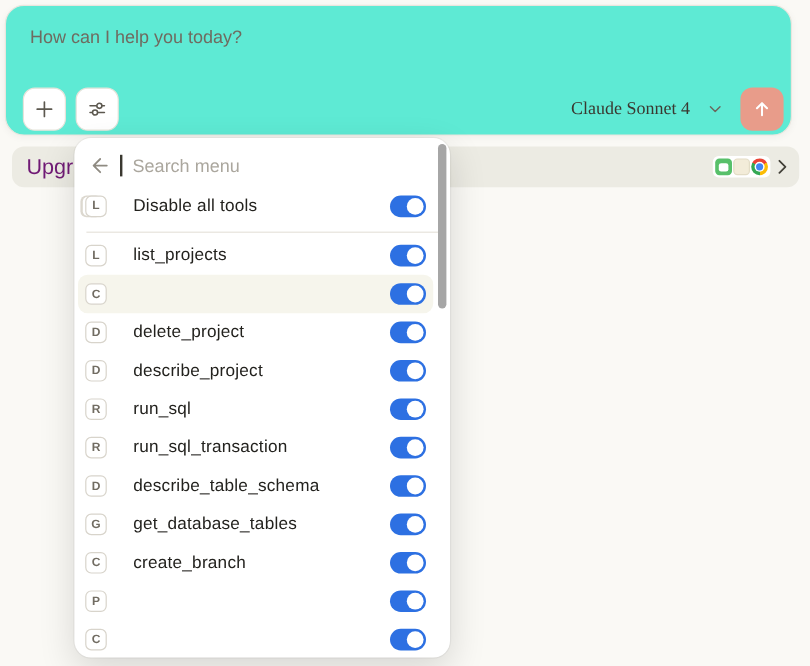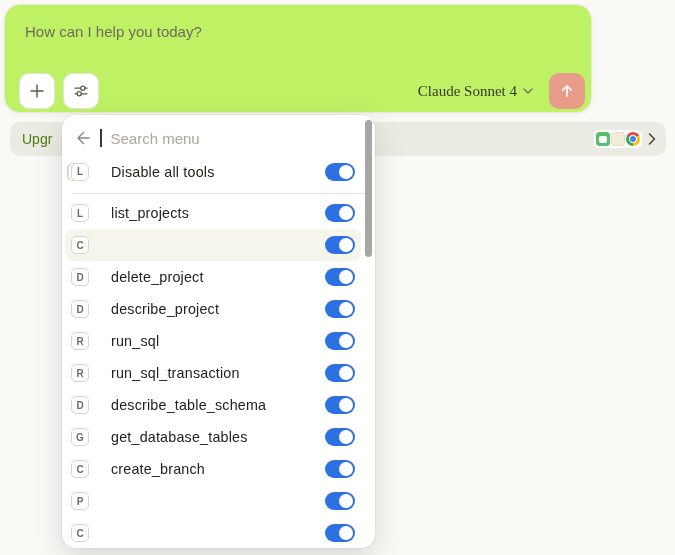--- a/index.html
+++ b/index.html
@@ -13,58 +13,58 @@
   html,body{width:675px;height:555px;overflow:hidden;}
   body{
     position:relative;
     background:var(--page-bg);
     font-family:"Liberation Sans", sans-serif;
     -webkit-font-smoothing:antialiased;
   }
 
   
   .composer{
-    position:absolute;left:4px;top:4px;width:588px;height:109px;
-    background:#bef264;border:1px solid #e9e6de;border-radius:16px;
+    position:absolute;left:4px;top:4px;width:656px;height:109px;
+    background:#5eead4;border:1px solid #e9e6de;border-radius:16px;
     box-shadow:0 2px 6px rgba(0,0,0,0.04);
     z-index:2;
   }
   .composer-placeholder{
     position:absolute;left:20px;top:18px;
     font-size:15px;color:#6f6b60;
   }
   .composer-toolbar{
     position:absolute;left:14px;right:6px;bottom:3px;height:36px;
     display:flex;align-items:center;
   }
   .icon-btn{
     width:36px;height:36px;border:1px solid #e6e3da;border-radius:10px;
     background:#fff;display:flex;align-items:center;justify-content:center;
     color:#5c584f;margin-right:8px;cursor:pointer;
   }
   .model-select{
-    margin-left:auto;display:flex;align-items:center;gap:6px;
+    margin-left:auto;display:flex;align-items:center;gap:16px;
     font-family:"Liberation Serif", serif;font-size:15px;color:#3a3830;
     padding:0 10px;cursor:pointer;
   }
   .send-btn{
     width:36px;height:36px;border:none;border-radius:10px;
     background:var(--send-button-bg);
     display:flex;align-items:center;justify-content:center;
     margin-left:6px;cursor:pointer;
   }
 
   
   .banner{
     position:absolute;left:10px;top:122px;width:656px;height:34px;
     background:var(--banner-bg);border-radius:10px;
     display:flex;align-items:center;padding:0 10px 0 12px;
     z-index:1;cursor:pointer;
   }
-  .banner-label{font-size:14px;color:#4d7c0f;white-space:nowrap;}
+  .banner-label{font-size:18px;color:#701a75;white-space:nowrap;}
   .banner-right{margin-left:auto;display:flex;align-items:center;gap:6px;}
   .app-icons{display:flex;align-items:center;gap:1px;background:#fff;border-radius:5px;padding:2px;}
   .app-icon{width:14px;height:14px;border-radius:3.5px;position:relative;}
   .app-icon.green{background:#58c06a;}
   .app-icon.green::after{
     content:'';position:absolute;left:3px;top:3.5px;width:8px;height:7px;
     background:#fff;border-radius:2px;
   }
   .app-icon.beige{background:#f3ecd9;border:1px solid #e3dcc6;}
   .app-icon.chrome{

